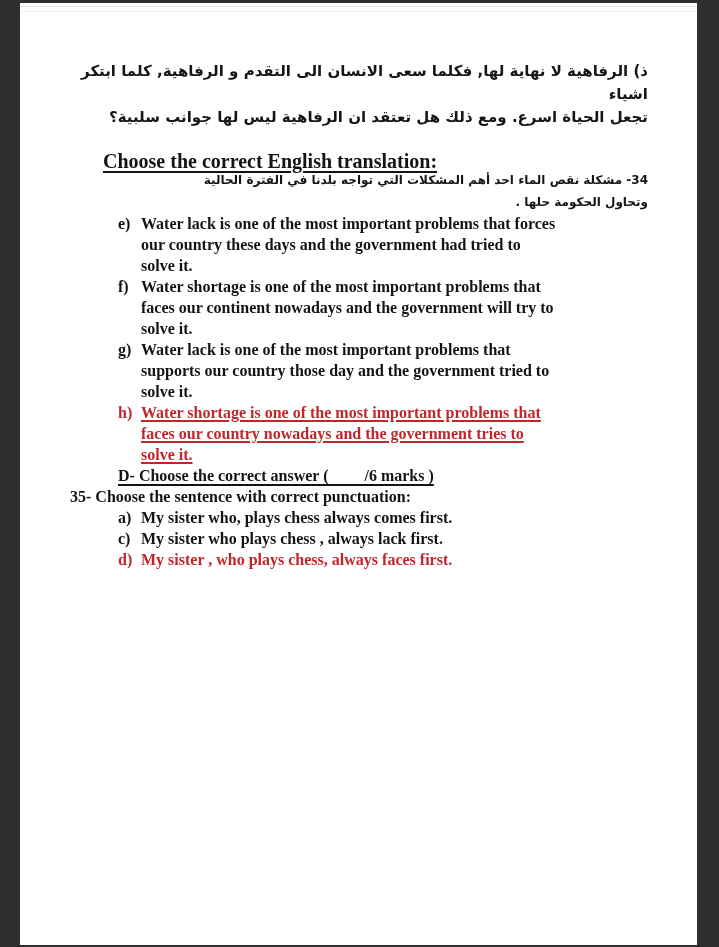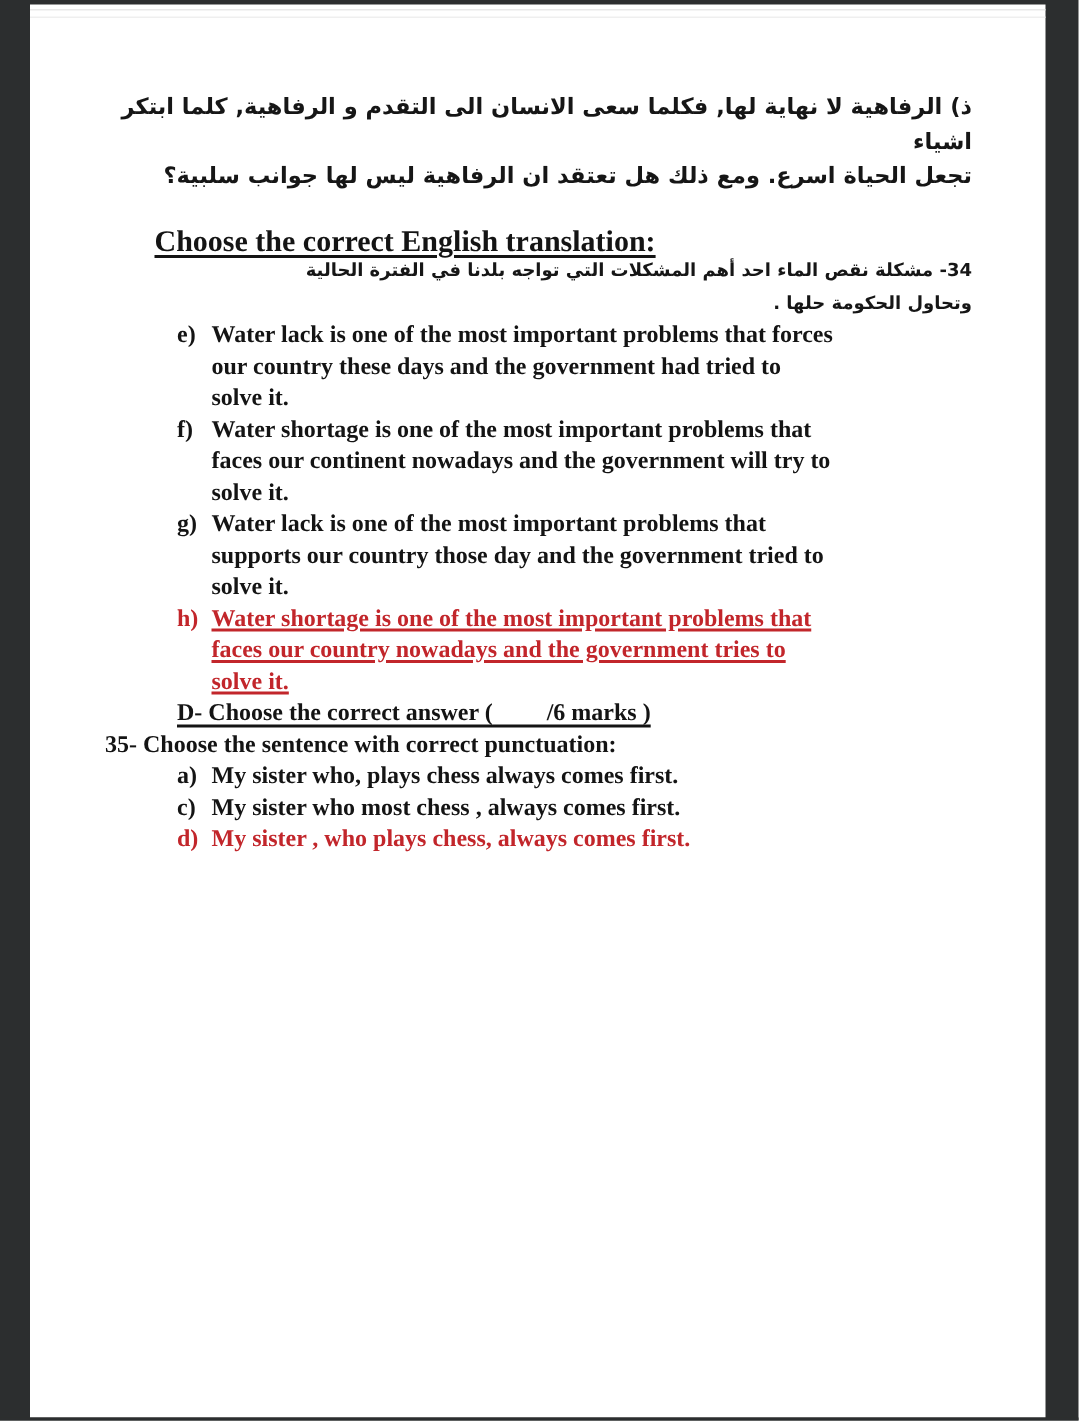--- a/index.html
+++ b/index.html
@@ -129,23 +129,23 @@
       <div class="d-heading">D- Choose the correct answer (&nbsp;&nbsp;&nbsp;&nbsp;&nbsp;&nbsp;&nbsp;&nbsp;&nbsp;/6 marks )</div>
 
       <div class="q35stem">35- Choose the sentence with correct punctuation:</div>
 
       <div class="opt single">
         <span class="letter">a)</span><span class="optline">My sister who, plays chess always comes first.</span>
       </div>
 
 
       <div class="opt single">
-        <span class="letter">c)</span><span class="optline">My sister who most chess , always comes first.</span>
+        <span class="letter">c)</span><span class="optline">My sister who plays chess , always lack first.</span>
       </div>
 
       <div class="opt single red" style="text-decoration:none;">
-        <span class="letter">d)</span><span class="optline" style="text-decoration:none;">My sister , who plays chess, always comes first.</span>
+        <span class="letter">d)</span><span class="optline" style="text-decoration:none;">My sister , who plays chess, always faces first.</span>
       </div>
 
     </div>
   </div>
   <div class="bottom-edge"></div>
 </div>
 
 </body></html>

